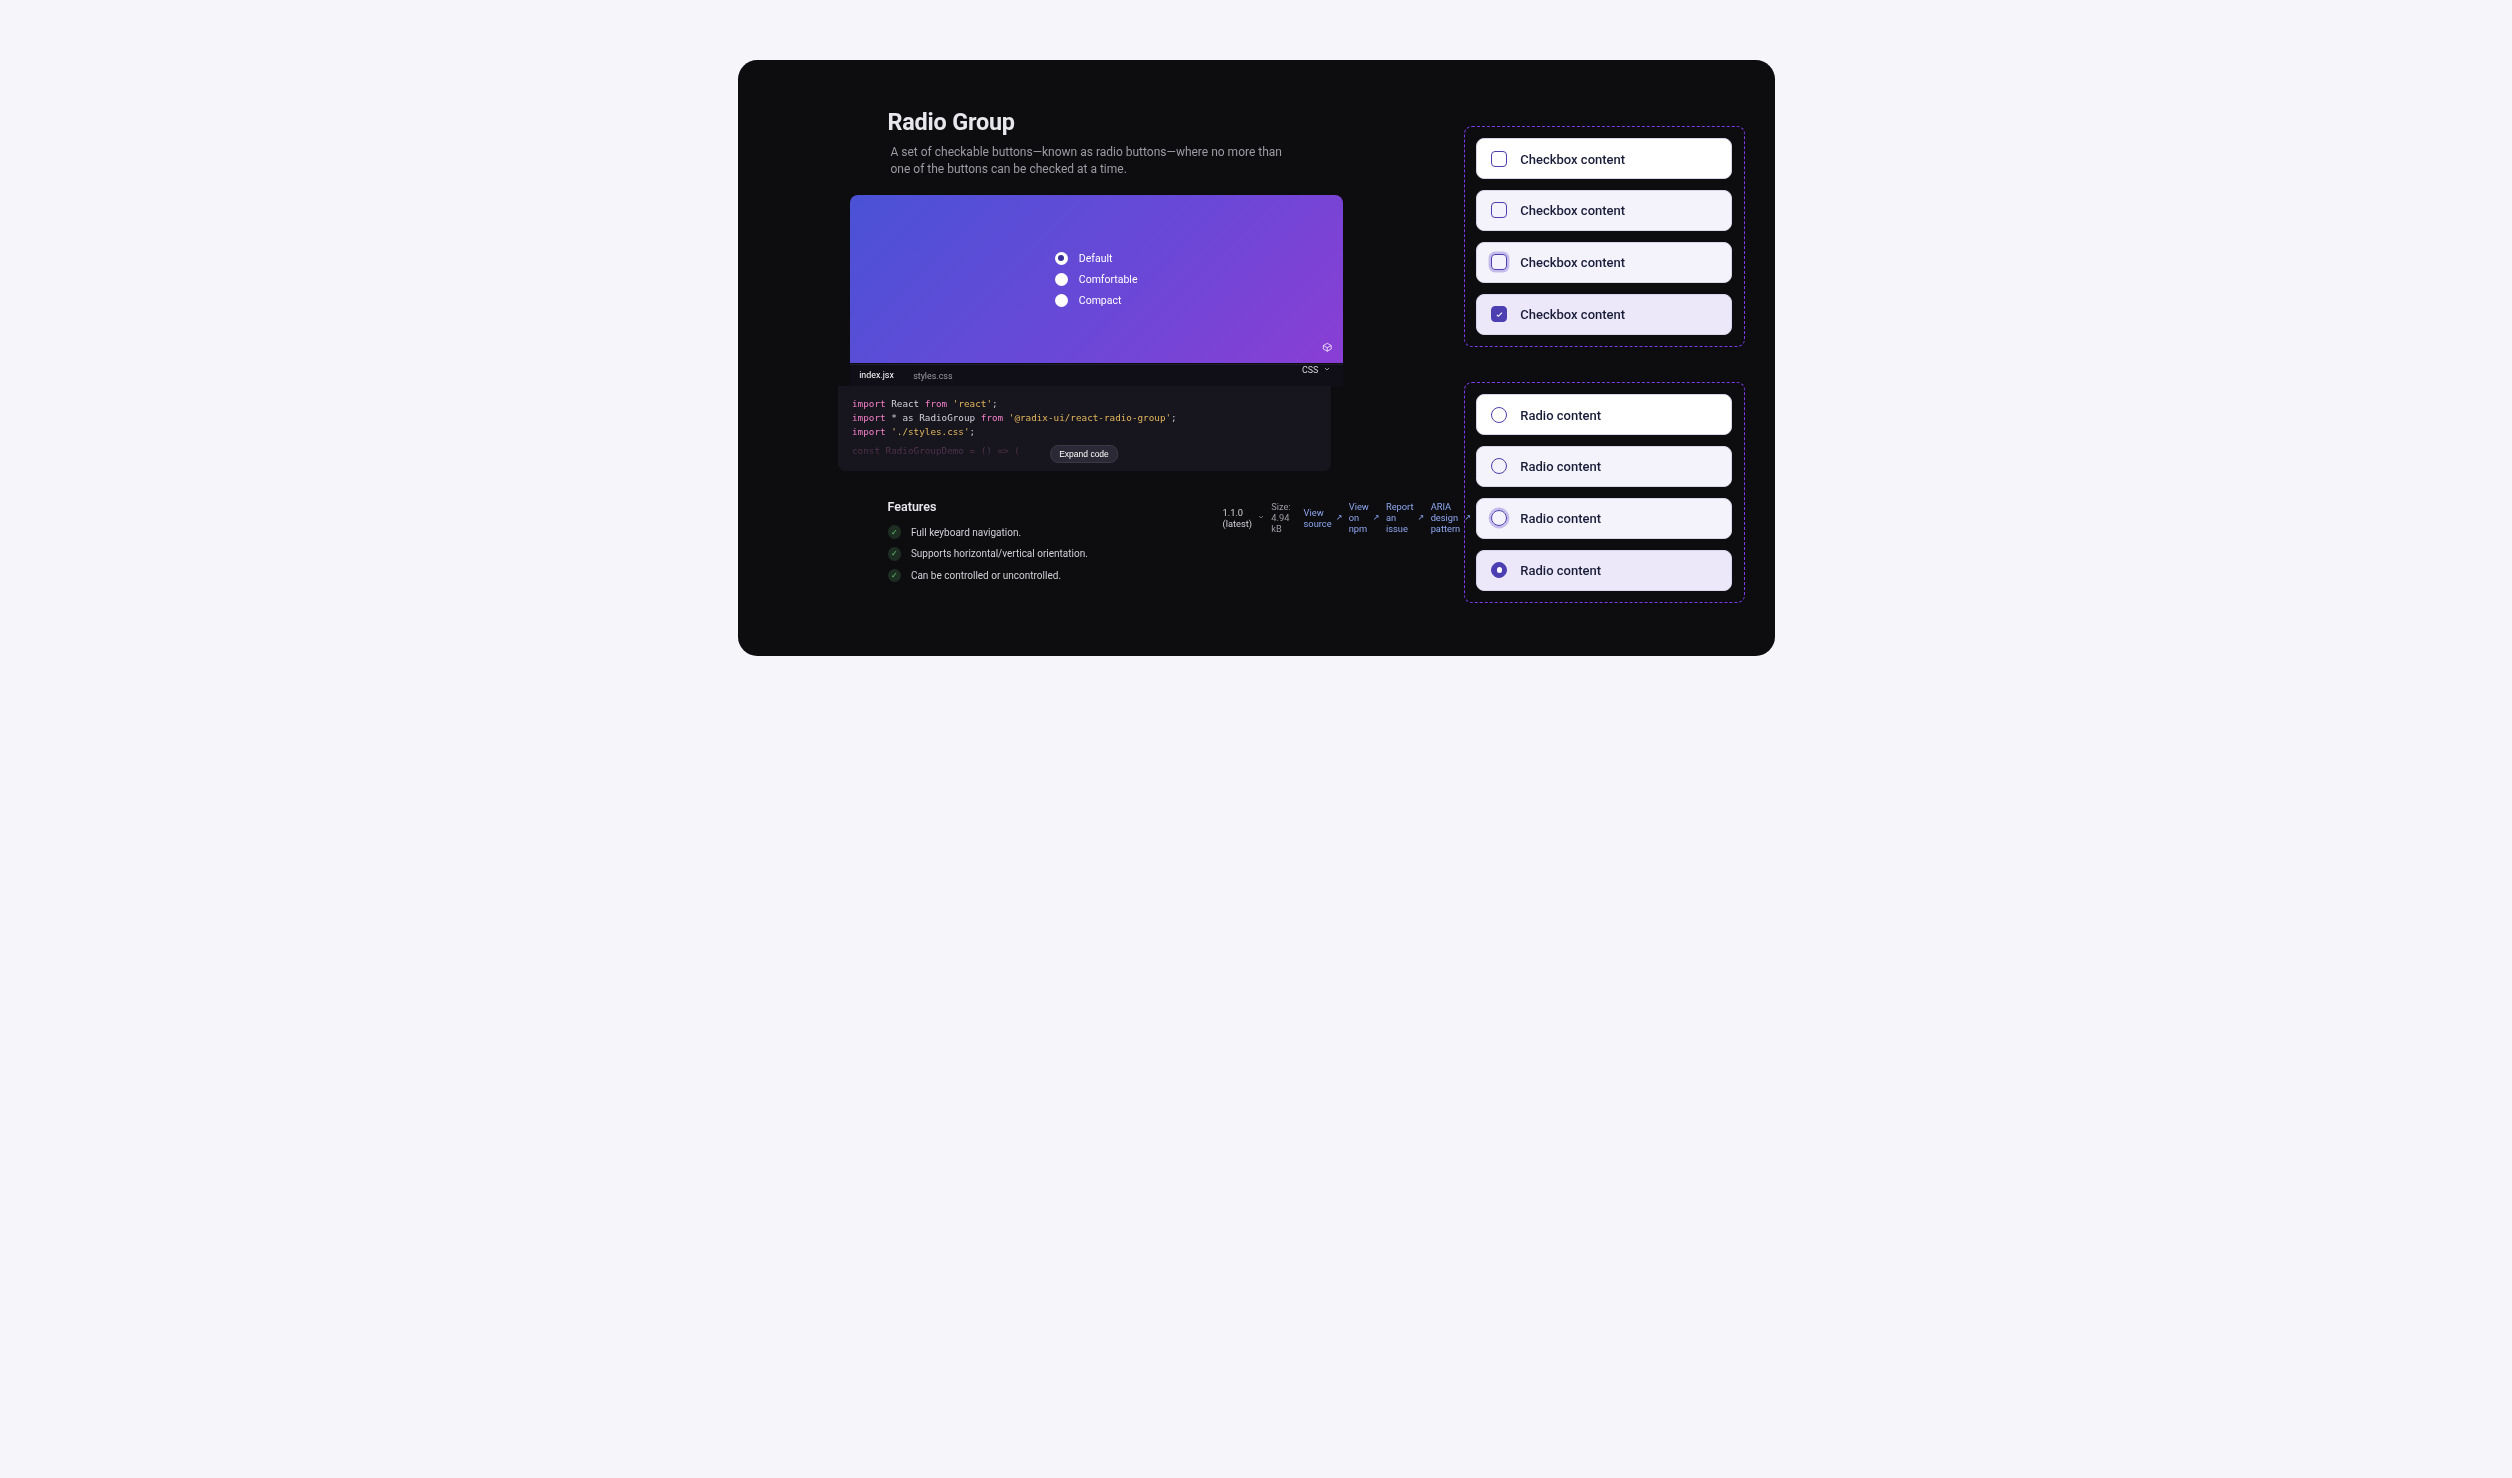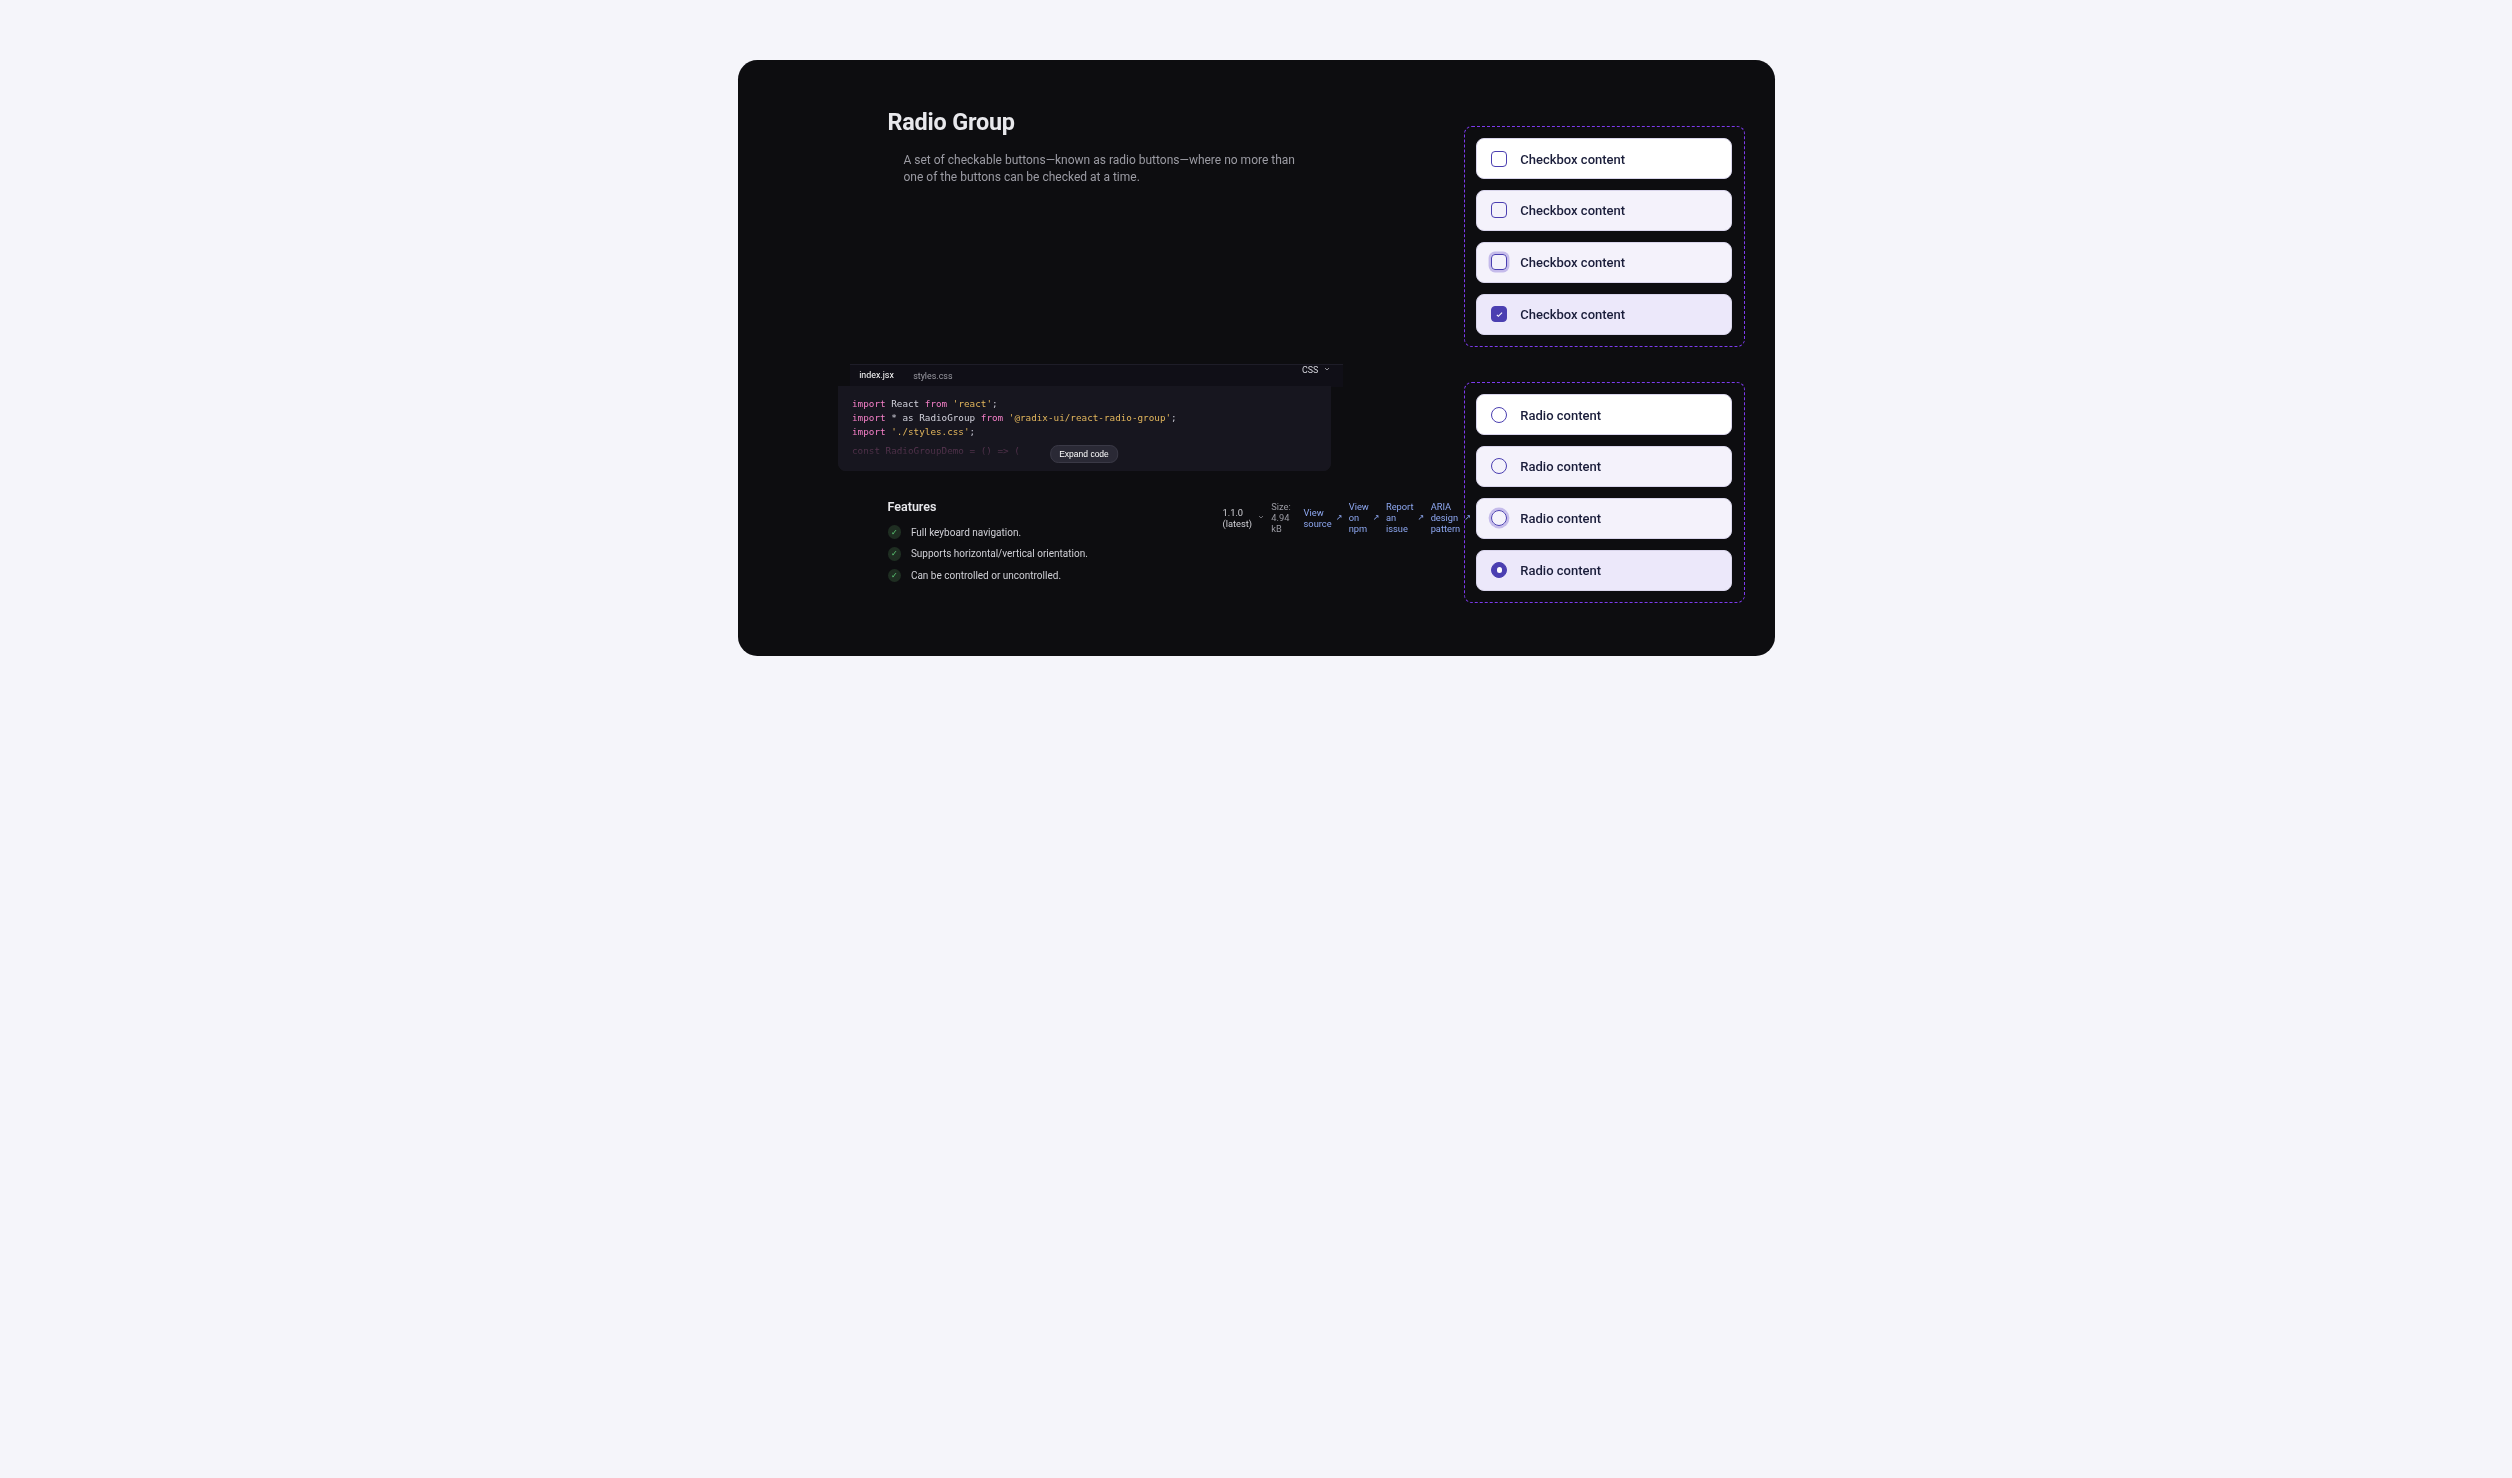--- a/index.html
+++ b/index.html
@@ -43,21 +43,21 @@
     width:456px;
     color:var(--text-light);
   }
   .docs h1{
     margin:0 0 8px;
     font-size:23.4px;
     font-weight:700;
     letter-spacing:-0.2px;
   }
   .docs .subtitle{
-    margin:16px;
+    margin:3px;
     color:var(--text-dim);
     font-size:12px;
     line-height:1.45;
     max-width:403px;
   }
 
   .hero{
     position:absolute;
     left:112px;
     top:135px;
@@ -196,20 +196,43 @@
 <body>
 
 <div class="canvas">
   <div class="panel">
 
     <div class="docs">
       <h1>Radio Group</h1>
       <p class="subtitle">A set of checkable buttons—known as radio buttons—where no more than one of the buttons can be checked at a time.</p>
     </div>
 
+    <div class="hero">
+      <div class="radio-demo">
+        <div class="radio-row">
+          <span class="radio-dot selected"></span>
+          <span>Default</span>
+        </div>
+        <div class="radio-row">
+          <span class="radio-dot"></span>
+          <span>Comfortable</span>
+        </div>
+        <div class="radio-row">
+          <span class="radio-dot"></span>
+          <span>Compact</span>
+        </div>
+      </div>
+      <span class="hero-cube">
+        <svg width="10.5" height="10.5" viewBox="0 0 24 24" fill="none" stroke="currentColor" stroke-width="2">
+          <path d="M21 16V8l-9-5-9 5v8l9 5 9-5z"></path>
+            <path d="M3 8l9 5 9-5"></path>
+            <path d="M12 22V13"></path>
+        </svg>
+      </span>
+    </div>
 
     <div class="code-tabs">
       <div class="code-tab active">index.jsx</div>
       <div class="code-tab">styles.css</div>
       <div class="spacer"></div>
       <div class="lang-sel">
         <span>CSS</span>
         <span>
           <svg width="8" height="8" viewBox="0 0 24 24" fill="none" stroke="currentColor" stroke-width="2">
               <path d="M6 9l6 6 6-6"></path>

